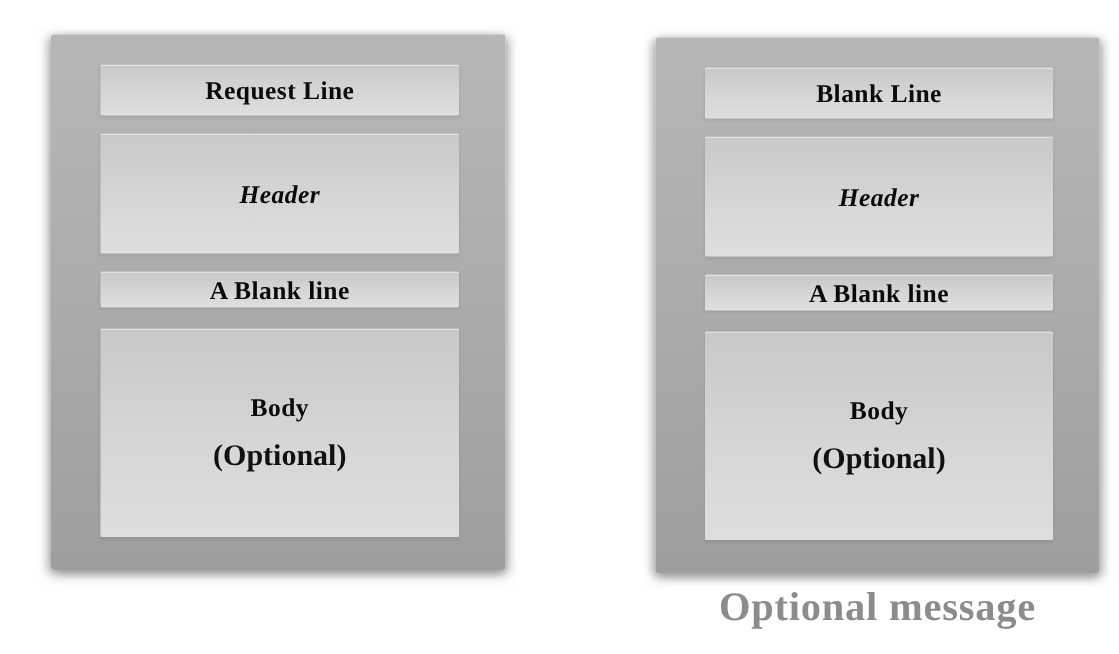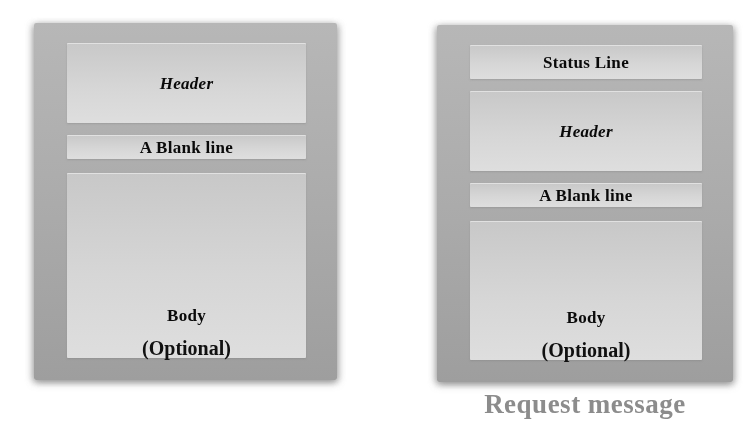--- a/index.html
+++ b/index.html
@@ -41,21 +41,21 @@
                 0 1px 2px rgba(120,120,120,0.35);
     display: flex;
     flex-direction: column;
     align-items: center;
     justify-content: center;
     flex-shrink: 0;
   }
   .row-line   { height: 34px; margin-bottom: 12px; }
   .row-header { height: 80px; margin-bottom: 12px; font-style: italic; }
   .row-blank  { height: 24px; margin-bottom: 14px; }
-  .row-body   { flex: 1; gap: 14px; justify-content: flex-end; }
+  .row-body   { flex: 1; gap: 14px; }
 
   .row-label {
     font-weight: 700;
     font-size: 17px;
     color: #0a0a0a;
     letter-spacing: 0.3px;
     line-height: 1;
   }
   .row-sublabel {
     font-weight: 700;
@@ -71,43 +71,46 @@
     letter-spacing: 0.5px;
     color: #8c8c8c;
     text-shadow: 0 1px 1px rgba(255,255,255,0.8);
   }
 </style>
 </head>
 <body>
 
 <div class="panel panel-left">
   <div class="outer-box">
+    <div class="row row-line">
+      <span class="row-label">Request Line</span>
+    </div>
     <div class="row row-header">
       <span class="row-label">Header</span>
     </div>
     <div class="row row-blank">
       <span class="row-label">A Blank line</span>
     </div>
     <div class="row row-body">
       <span class="row-label">Body</span>
       <span class="row-sublabel">(Optional)</span>
     </div>
   </div>
 </div>
 
 <div class="panel panel-right">
   <div class="outer-box">
     <div class="row row-line">
-      <span class="row-label">Status Line</span>
+      <span class="row-label">Blank Line</span>
     </div>
     <div class="row row-header">
       <span class="row-label">Header</span>
     </div>
     <div class="row row-blank">
       <span class="row-label">A Blank line</span>
     </div>
     <div class="row row-body">
       <span class="row-label">Body</span>
       <span class="row-sublabel">(Optional)</span>
     </div>
   </div>
-  <div class="caption">Request message</div>
+  <div class="caption">Optional message</div>
 </div>
 
 </body></html>

